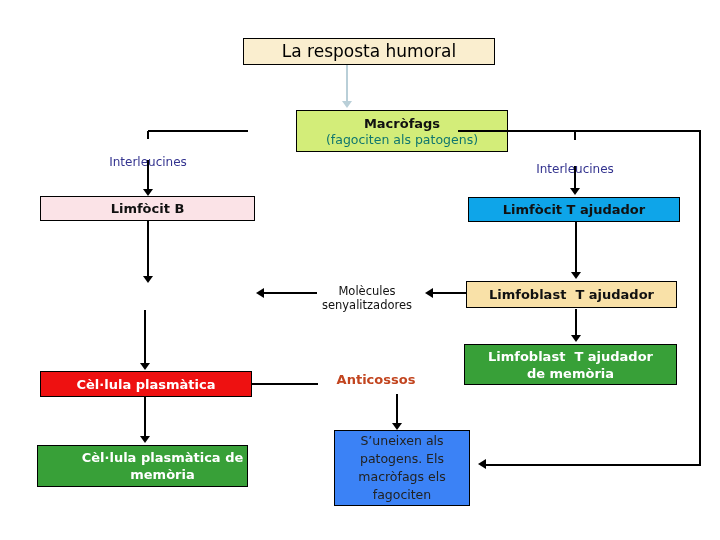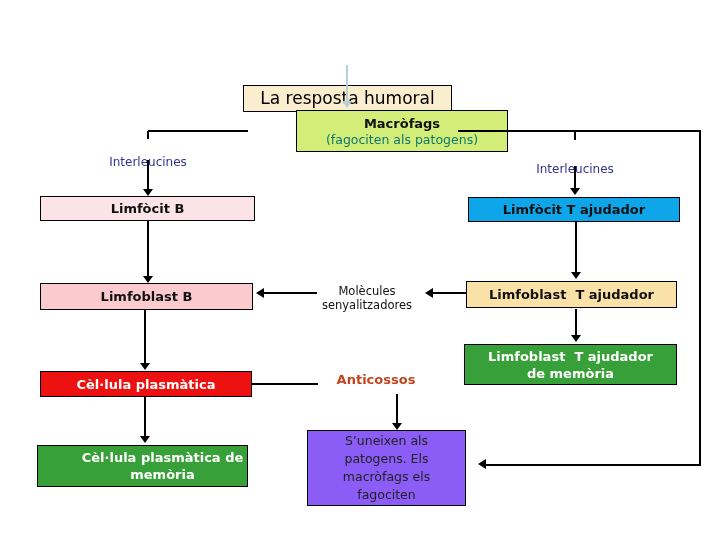--- a/index.html
+++ b/index.html
@@ -17,31 +17,31 @@
   .blue-line{position:absolute;background:#b9cfd8;}
   .ah-down{position:absolute;width:0;height:0;
     border-left:5px solid transparent;border-right:5px solid transparent;
     border-top:7px solid #000;}
   .ah-down.blue{border-top-color:#b9cfd8;}
   .ah-left{position:absolute;width:0;height:0;
     border-top:5px solid transparent;border-bottom:5px solid transparent;
     border-right:8px solid #000;}
   .label{position:absolute;white-space:pre-wrap;}
 
-  #title-box{left:243px;top:38px;width:209px;height:27px;background:#faeecf;font-weight:normal;font-size:17px;color:#000;margin-top:47px;}
+  #title-box{left:243px;top:38px;width:252px;height:27px;background:#faeecf;font-weight:normal;font-size:17px;color:#000;}
   #macrofags-box{left:248px;top:110px;width:212px;height:42px;background:#d3ed79;margin-left:48px;}
   #macrofags-sub{font-weight:normal;font-size:12.5px;color:#0f766e;line-height:16px;}
   #limfocit-b-box{left:40px;top:196px;width:215px;height:25px;background:#fbe3e7;}
   #limfocit-t-box{left:468px;top:197px;width:212px;height:25px;background:#0ea5e9;}
   #limfoblast-b-box{left:40px;top:283px;width:213px;height:27px;background:#facacf;}
   #limfoblast-t-box{left:466px;top:281px;width:211px;height:27px;background:#f9e1a8;}
   #limfoblast-t-mem-box{left:464px;top:344px;width:213px;height:41px;background:#38a038;color:#fff;}
   #cellula-box{left:40px;top:371px;width:212px;height:26px;background:#ee1111;color:#fff;}
   #cellula-mem-box{left:37px;top:445px;width:211px;height:42px;background:#38a038;color:#fff;padding-left:40px;}
-  #note-box{left:307px;top:430px;width:159px;height:76px;background:#8b5cf6;font-weight:normal;font-size:12.5px;color:#222;line-height:18px;}
+  #note-box{left:334px;top:430px;width:136px;height:76px;background:#3b82f6;font-weight:normal;font-size:12.5px;color:#222;line-height:18px;}
 
   .interleucines{color:#33338f;font-size:12px;text-align:center;width:126px;margin-top:16px;}
   #interleucines-left{left:85px;top:139px;}
   #interleucines-right{left:512px;top:146px;}
   #molecules-label{left:312px;top:284px;width:110px;font-size:11.5px;line-height:14px;color:#111;text-align:center;}
   #anticossos-label{left:330px;top:372px;width:92px;font-weight:bold;font-size:13px;color:#c2451f;text-align:center;}
 </style>
 </head>
 <body>
 
@@ -75,21 +75,20 @@
 
   <div class="box" id="limfocit-b-box">Limfòcit B</div>
   <div class="box" id="limfocit-t-box">Limfòcit T ajudador</div>
 
   <div class="line" style="left:147px;top:221px;width:2px;height:55px;"></div>
   <div class="ah-down" style="left:143px;top:276px;"></div>
 
   <div class="line" style="left:575px;top:222px;width:2px;height:50px;"></div>
   <div class="ah-down" style="left:571px;top:272px;"></div>
 
-  <div class="box" id="limfoblast-b-box">Limfoblast B</div>
   <div class="box" id="limfoblast-t-box">Limfoblast  T ajudador</div>
   <div class="label" id="molecules-label">Molècules
 senyalitzadores</div>
 
   <div class="line" style="left:264px;top:292px;width:53px;height:2px;"></div>
   <div class="ah-left" style="left:256px;top:288px;"></div>
   <div class="line" style="left:433px;top:292px;width:33px;height:2px;"></div>
   <div class="ah-left" style="left:425px;top:288px;"></div>
 
   <div class="line" style="left:575px;top:309px;width:2px;height:26px;"></div>

